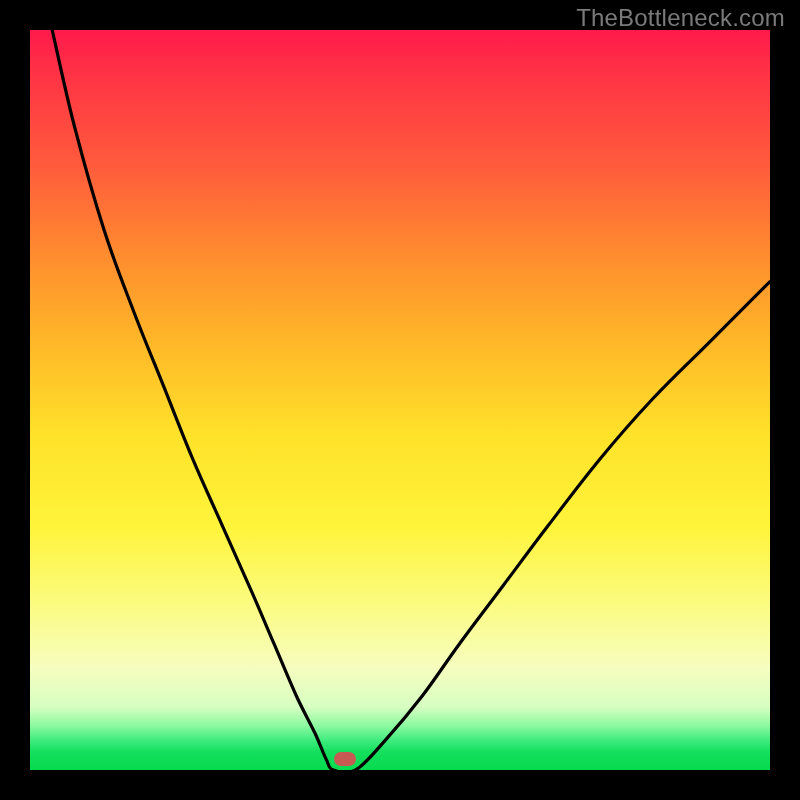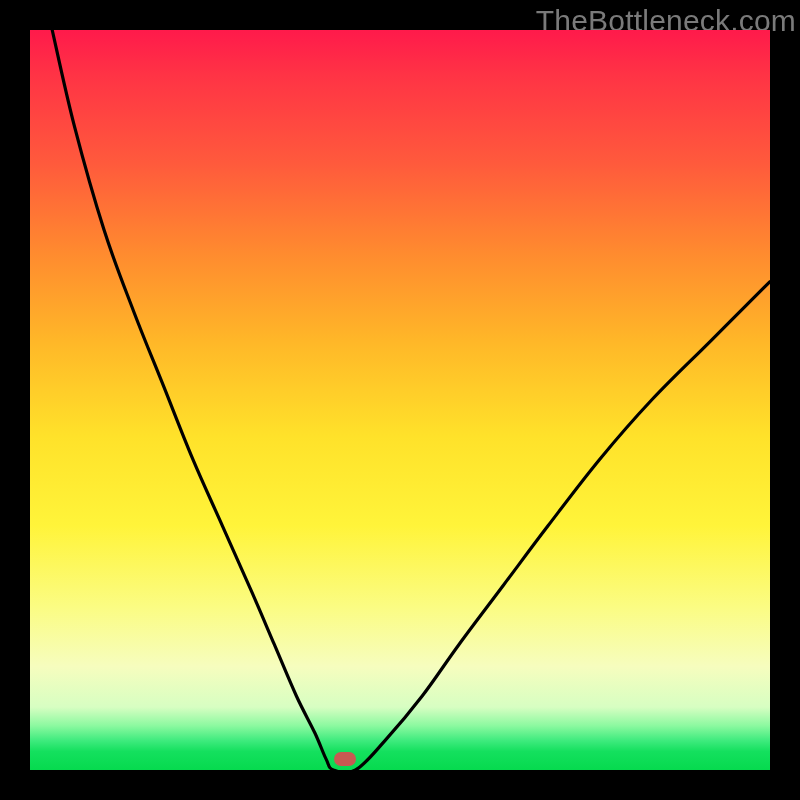--- a/index.html
+++ b/index.html
@@ -39,23 +39,23 @@
       #d7fec2 91.5%,
       #8cf9a0 94%,
       #3feb7e 96%,
       #14e05e 97.5%,
       #06da4e 100%
     );
   }
   .watermark {
     position: absolute;
     top: 4px;
-    right: 4px;
+    right: 15px;
     color: #7a7a7a;
-    font-size: 30px;
+    font-size: 24px;
     letter-spacing: 0.2px;
     user-select: none;
   }
   svg.curve {
     position: absolute;
     left: 0;
     top: 0;
     width: 740px;
     height: 740px;
     overflow: visible;

